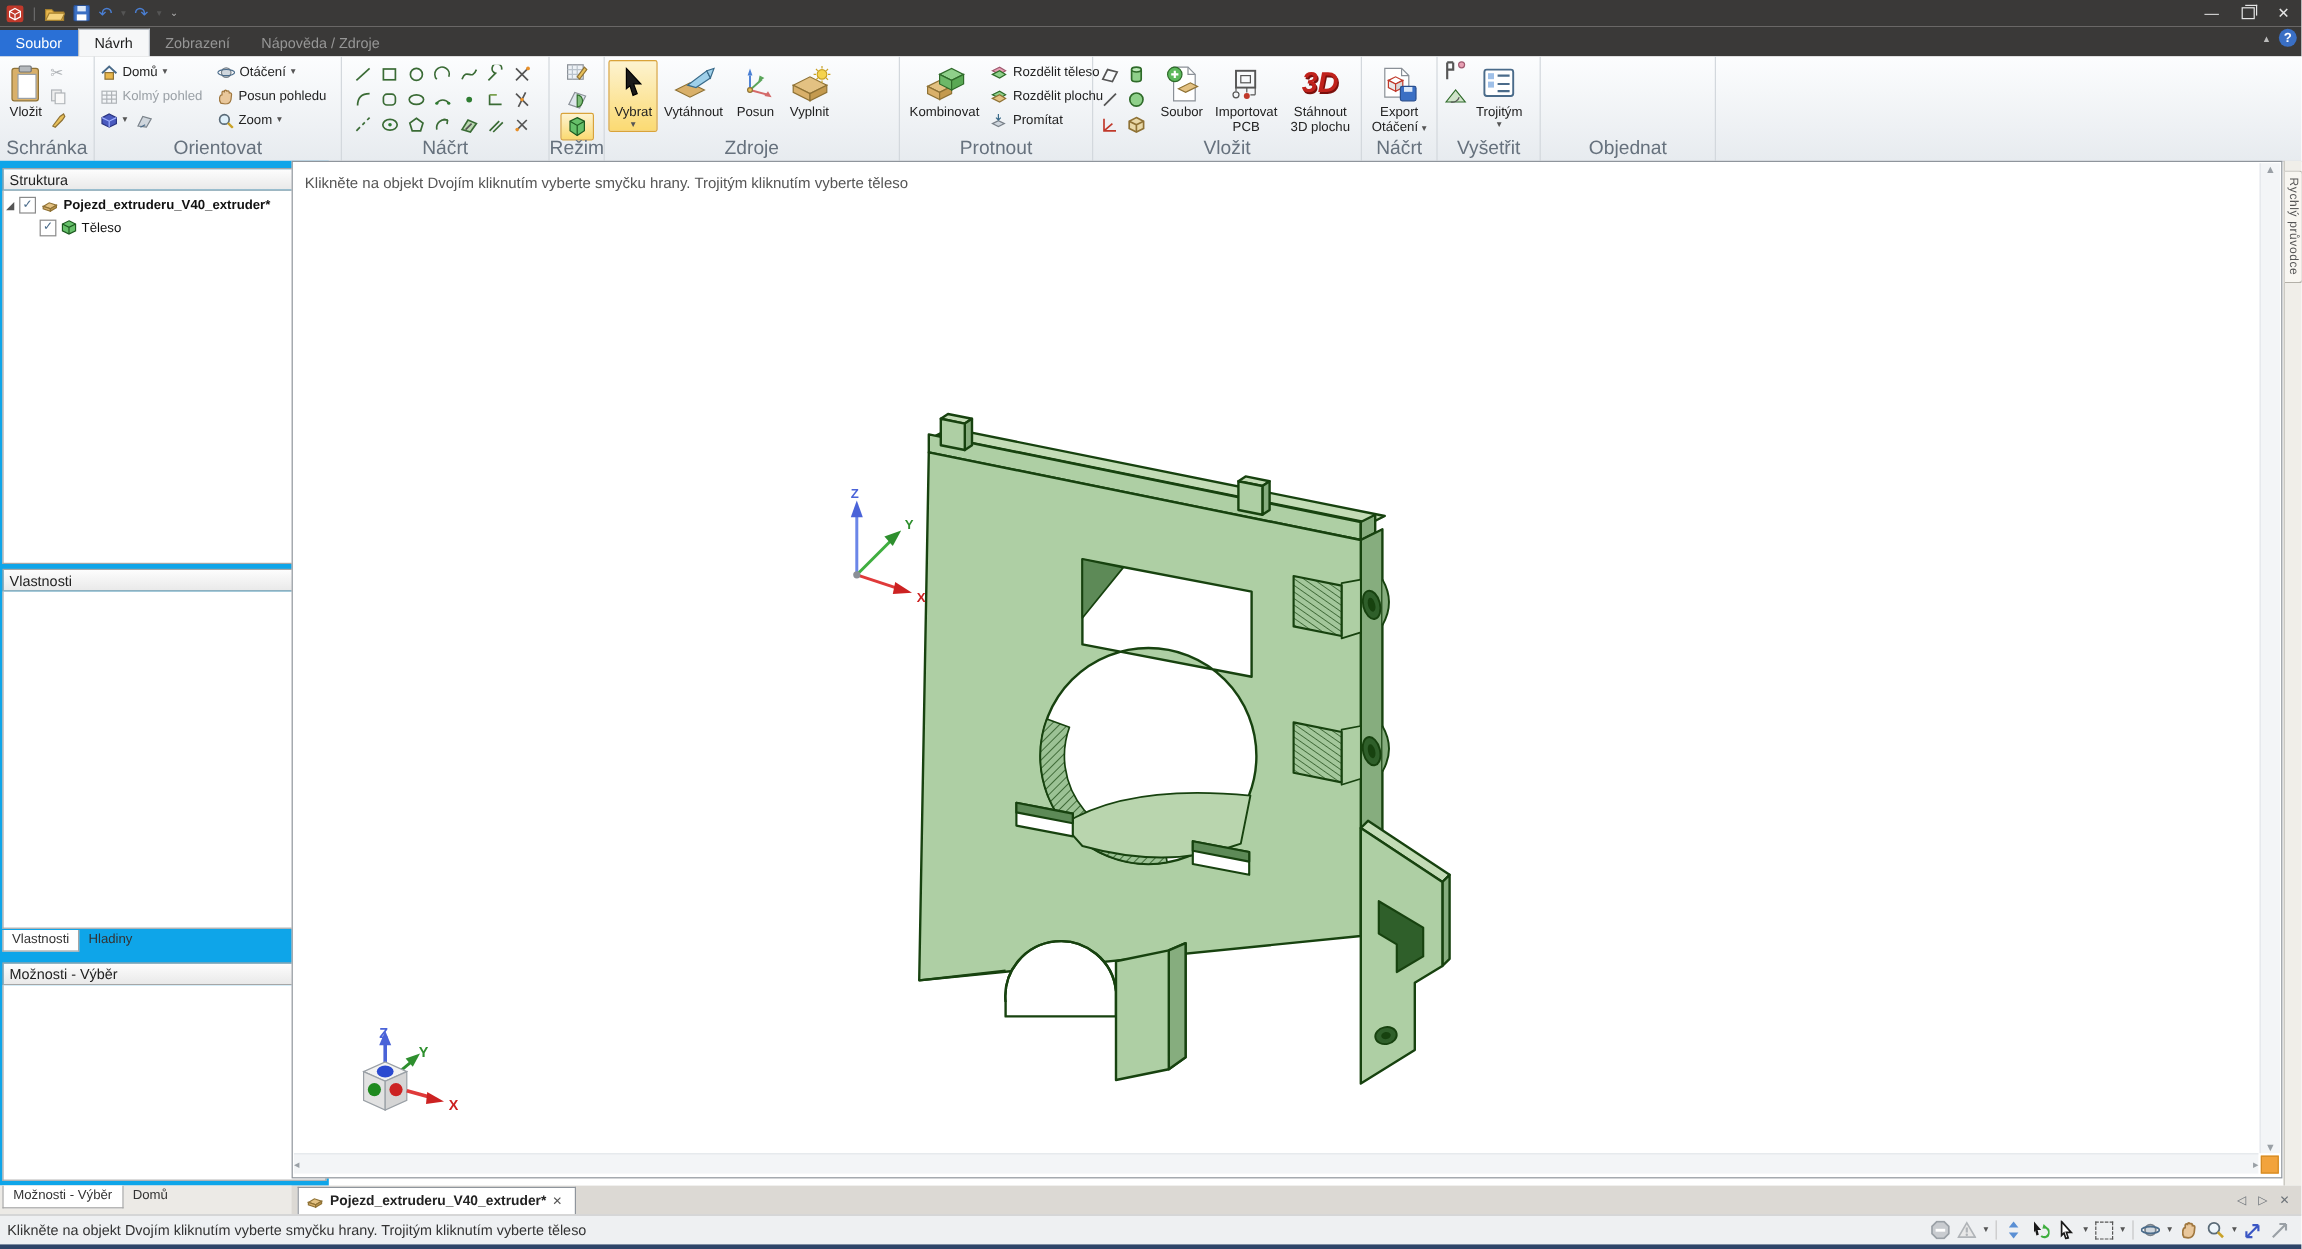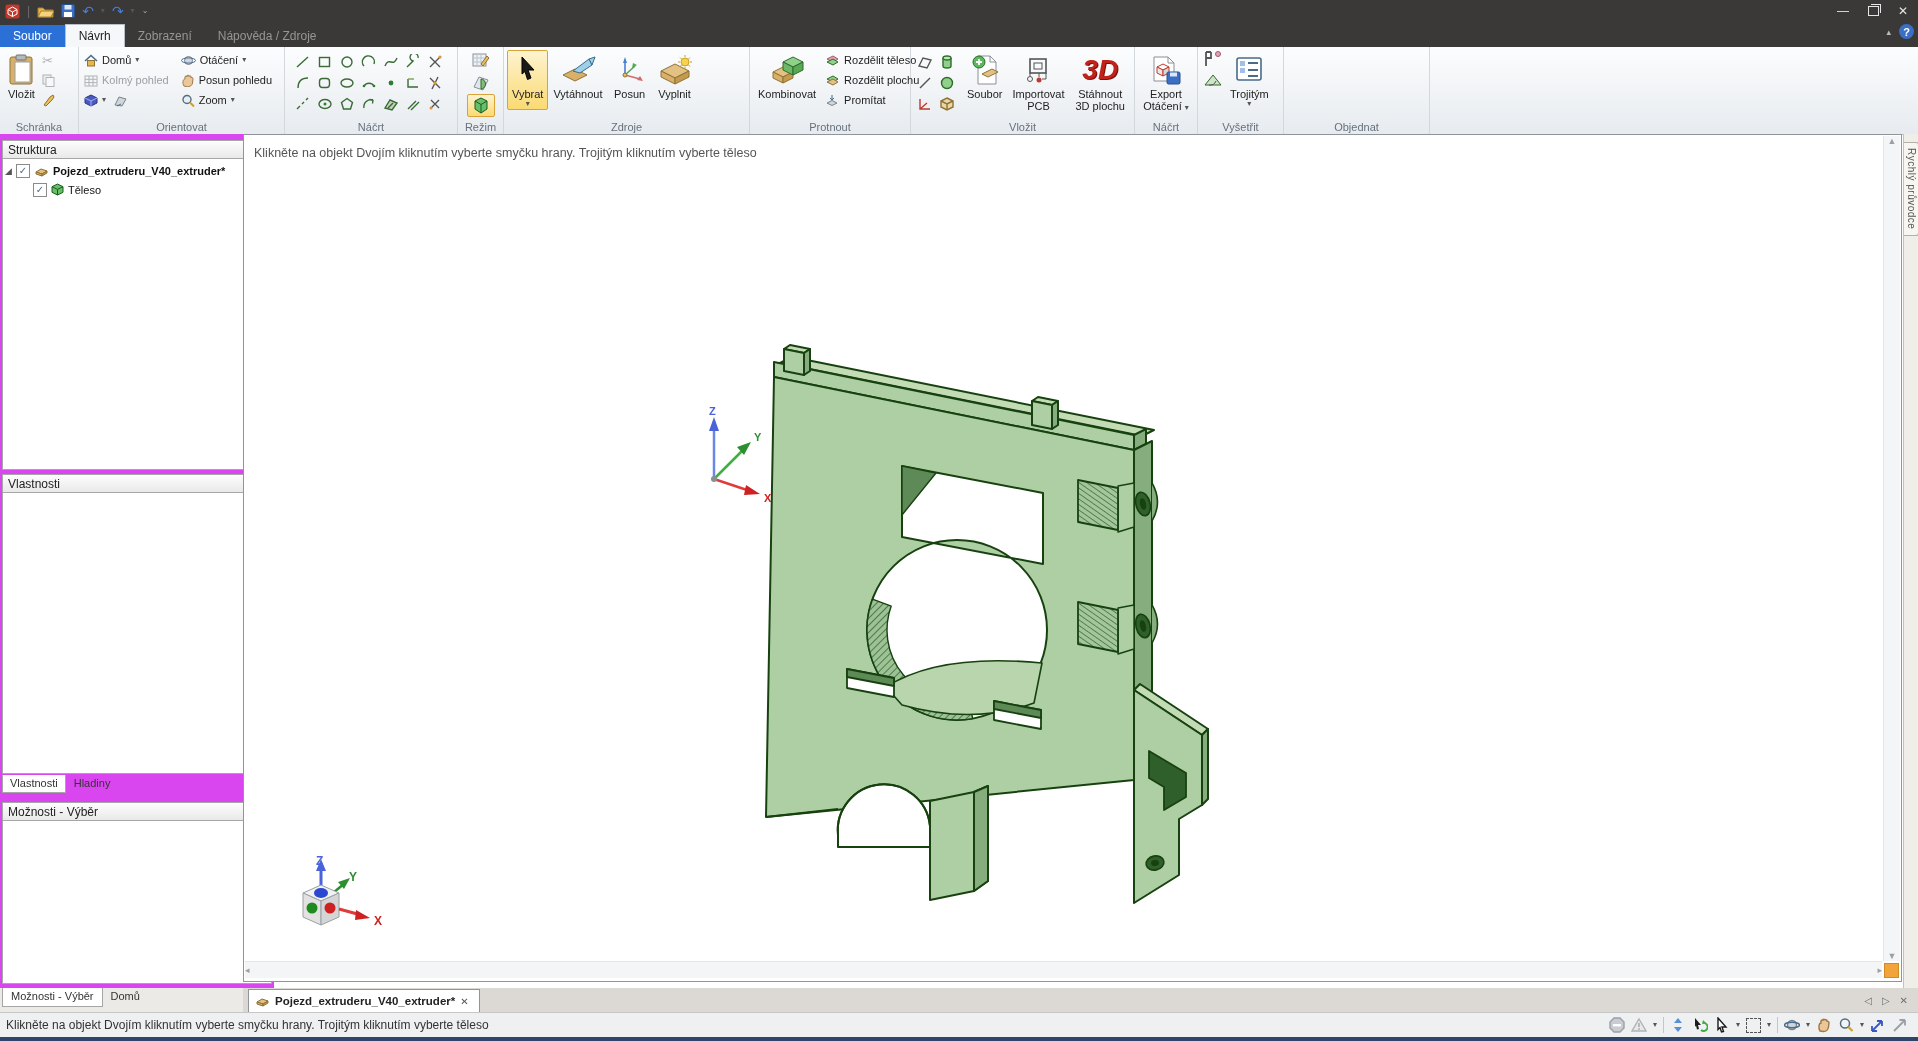--- a/index.html
+++ b/index.html
@@ -21,40 +21,40 @@
   .mtab{height:22px;padding:0 13px;display:flex;align-items:center;font-size:12px;color:#969696}
   .mtab.file{background:#2a70d6;color:#fff}
   .mtab.active{background:#f6f7f8;color:#1d1d1d;border:1px solid #b9bfc6;border-bottom:none}
   #tabrow-right{position:absolute;right:4px;top:24px;display:flex;align-items:center;gap:8px;color:#bbb}
   .help-circ{width:15px;height:15px;border-radius:50%;background:#3a6fc4;color:#fff;font-size:11px;font-weight:bold;
              display:flex;align-items:center;justify-content:center}
   
   #ribbon{left:0;top:47px;width:100%;height:87px;background:linear-gradient(#fcfdfe,#e7ebef);
           border-bottom:1px solid #c2c9d1;display:flex}
   .rgroup{position:relative;height:100%;border-right:1px solid #d3d8dd;flex:none}
-  .glabel{position:absolute;bottom:1px;left:0;width:100%;text-align:center;font-size:11px;color:#66717d;white-space:nowrap}
+  .glabel{position:absolute;bottom:1px;left:0;width:100%;text-align:center;font-size:16px;color:#66717d;white-space:nowrap}
   .gbody{display:flex;align-items:flex-start;padding:3px 3px 0 3px;height:70px;box-sizing:border-box}
   .bigbtn{display:flex;flex-direction:column;align-items:center;padding:1px 4px;font-size:11px;color:#222;
           text-align:center;line-height:12px;border:1px solid transparent;border-radius:2px}
   .bigbtn .bicon{height:36px;display:flex;align-items:center;justify-content:center}
   .bigbtn.hl{background:linear-gradient(#fdf3d0,#fbda72);border:1px solid #d9a33a}
   .vcol{display:flex;flex-direction:column;justify-content:flex-start}
   .srow{display:flex;align-items:center;gap:4px;font-size:11px;color:#222;height:20px;padding:0 2px;white-space:nowrap}
   .srow.gray,.gray{color:#9aa0a6}
   .car{font-size:8px;color:#555;line-height:8px}
   .sk-grid{display:grid;grid-template-columns:repeat(7,22px);grid-auto-rows:21px;margin-top:1px}
   .sk-cell{display:flex;align-items:center;justify-content:center}
   .mini-grid{display:grid;grid-template-columns:22px 22px;grid-auto-rows:21px;margin-top:1px}
   .mini-cell{display:flex;align-items:center;justify-content:center}
   .modebtn{width:26px;height:22px;display:flex;align-items:center;justify-content:center;border:1px solid transparent;border-radius:2px}
   .modebtn.hl{background:linear-gradient(#fdf3d0,#fbda72);border:1px solid #d9a33a}
   svg{display:block}
   .oicon{stroke:#3a6b35;fill:none;stroke-width:1.4}
   
-  #sidebar{left:0;top:134px;width:274px;height:854px;background:#d946ef}
+  #sidebar{left:0;top:134px;width:274px;height:854px;background:#0ea5e9}
   .panelhdr{position:absolute;left:2px;right:2px;height:19px;background:linear-gradient(#fdfdfd,#e9e9e9);
             border:1px solid #a6a6a6;display:flex;align-items:center;justify-content:space-between;
             padding:0 5px;font-size:12px;color:#222;box-sizing:border-box}
   .panelbody{position:absolute;left:2px;right:2px;background:#fff;border:1px solid #a6a6a6;border-top:none;box-sizing:border-box}
   .treerow{display:flex;align-items:center;gap:4px;height:17px;font-size:11px;color:#111;white-space:nowrap;overflow:hidden}
   .cbx{width:12px;height:12px;border:1px solid #8a8a8a;background:#fff;font-size:10px;line-height:11px;
        text-align:center;color:#4a6b8a;flex:none}
   .sftabs{position:absolute;display:flex;gap:1px;font-size:11px;color:#333}
   .sftab{padding:2px 7px 3px 7px}
   .sftab.active{background:#fff;border:1px solid #a6a6a6;border-top:none}
@@ -519,21 +519,21 @@
               <rect x="7" y="4" width="16" height="14" fill="none" stroke="#555" stroke-width="1.6"></rect>
               <rect x="11" y="8" width="8" height="6" fill="none" stroke="#555"></rect>
               <circle cx="7" cy="24" r="2.5" fill="none" stroke="#555"></circle>
               <circle cx="16" cy="25" r="2.5" fill="#c0392b"></circle>
               <path d="M7 18 V21 M16 18 V22 M23 18 V24 M23 24 H19" stroke="#555" fill="none"></path>
             </svg>
           </span>
         <span>Importovat PCB</span>
       </div>
       <div class="bigbtn" style="width:70px">
-        <span class="bicon" style="font-size:28px;font-weight:bold;color:#c0221c;font-style:italic;text-shadow:1px 1px 0 #7a0f0c">3D</span>
+        <span class="bicon" style="font-size:24px;font-weight:bold;color:#c0221c;font-style:italic;text-shadow:1px 1px 0 #7a0f0c">3D</span>
         <span>Stáhnout 3D plochu</span>
       </div>
     </div>
     <div class="glabel">Vložit</div>
   </div>
 
   <div class="rgroup" style="width:62px">
     <div class="gbody" style="justify-content:center;width:100%;box-sizing:border-box">
       <div class="bigbtn">
         <span class="bicon">

